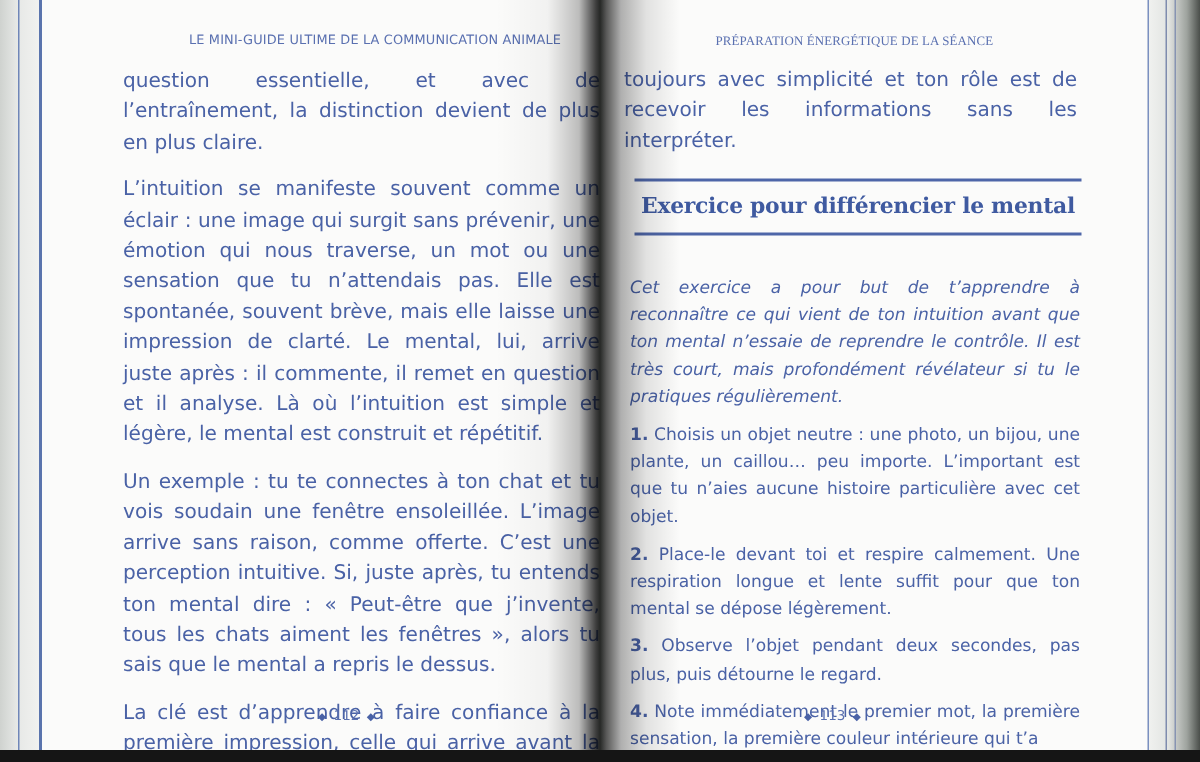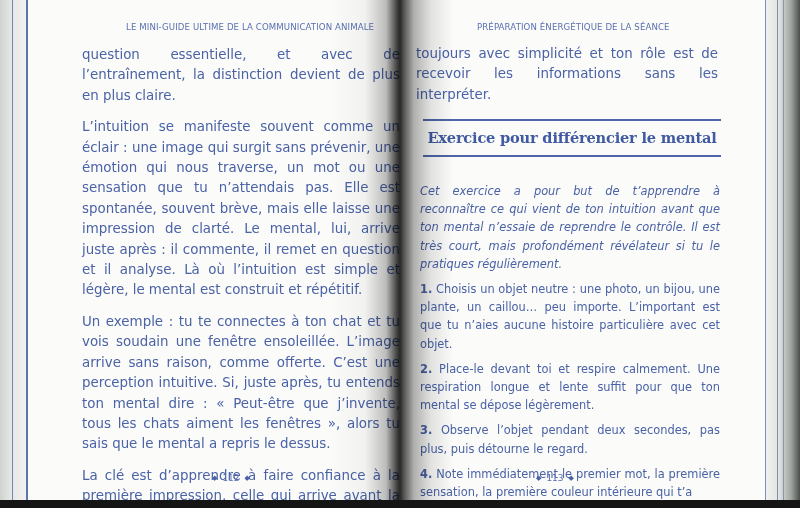--- a/index.html
+++ b/index.html
@@ -84,21 +84,21 @@
     .page.right { left: 418px; width: 318px; }
     .running-head {
       position: absolute;
       top: 22px;
       font-size: 8.6px;
       letter-spacing: 0.1px;
       color: #5a70b0;
       white-space: nowrap;
     }
     .page.left .running-head { left: 44px; }
-    .page.right .running-head { left: 59px; }
+    .page.right .running-head { left: 59px; font-family: Liberation Serif, serif; }
     .body-text {
       position: absolute;
       top: 45px;
       left: 0;
       width: 100%;
       font-size: 13.4px;
       line-height: 20.4px;
       text-align: justify;
       hyphens: manual;
     }

